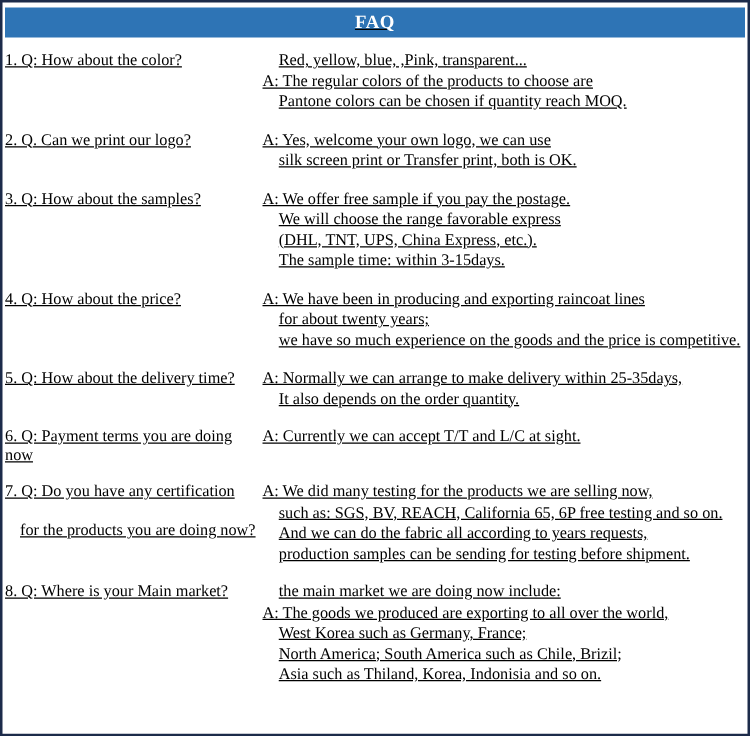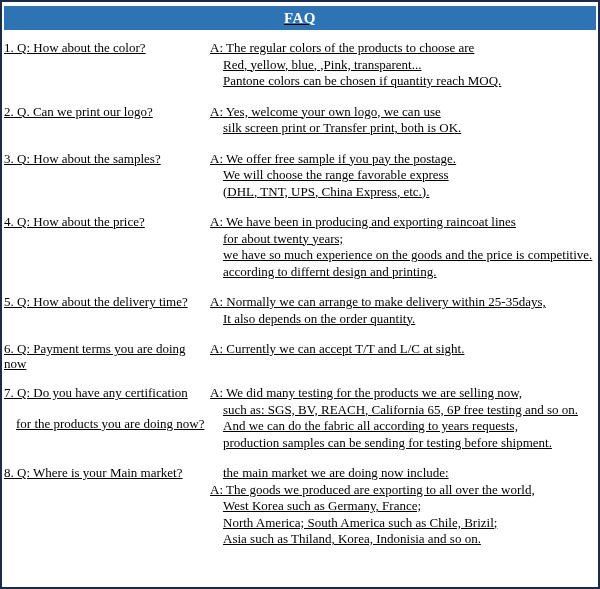--- a/index.html
+++ b/index.html
@@ -53,53 +53,53 @@
 <div class="faq-card">
   <div class="faq-header">
     <span>FAQ</span>
   </div>
   <div class="faq-rows" id="faq-rows">
       <div class="row">
         <div class="q">
           <div class="qline">1. Q: How about the color?</div>
         </div>
         <div class="a">
+          <div class="aline cont">Red, yellow, blue, ,Pink, transparent...</div>
           <div class="aline">A: The regular colors of the products to choose are</div>
-          <div class="aline cont">Red, yellow, blue, ,Pink, transparent...</div>
           <div class="aline cont">Pantone colors can be chosen if quantity reach MOQ.</div>
         </div>
       </div>
       <div class="row">
         <div class="q">
           <div class="qline">2. Q. Can we print our logo?</div>
         </div>
         <div class="a">
           <div class="aline">A: Yes, welcome your own logo, we can use</div>
           <div class="aline cont">silk screen print or Transfer print, both is OK.</div>
         </div>
       </div>
       <div class="row">
         <div class="q">
           <div class="qline">3. Q: How about the samples?</div>
         </div>
         <div class="a">
           <div class="aline">A: We offer free sample if you pay the postage.</div>
           <div class="aline cont">We will choose the range favorable express</div>
           <div class="aline cont">(DHL, TNT, UPS, China Express, etc.).</div>
+          <div class="aline cont">The sample time: within 3-15days.</div>
         </div>
       </div>
       <div class="row">
         <div class="q">
           <div class="qline">4. Q: How about the price?</div>
         </div>
         <div class="a">
           <div class="aline">A: We have been in producing and exporting raincoat lines</div>
           <div class="aline cont">for about twenty years;</div>
           <div class="aline cont">we have so much experience on the goods and the price is competitive.</div>
-          <div class="aline cont">according to differnt design and printing.</div>
         </div>
       </div>
       <div class="row">
         <div class="q">
           <div class="qline">5. Q: How about the delivery time?</div>
         </div>
         <div class="a">
           <div class="aline">A: Normally we can arrange to make delivery within 25-35days,</div>
           <div class="aline cont">It also depends on the order quantity.</div>
         </div>

